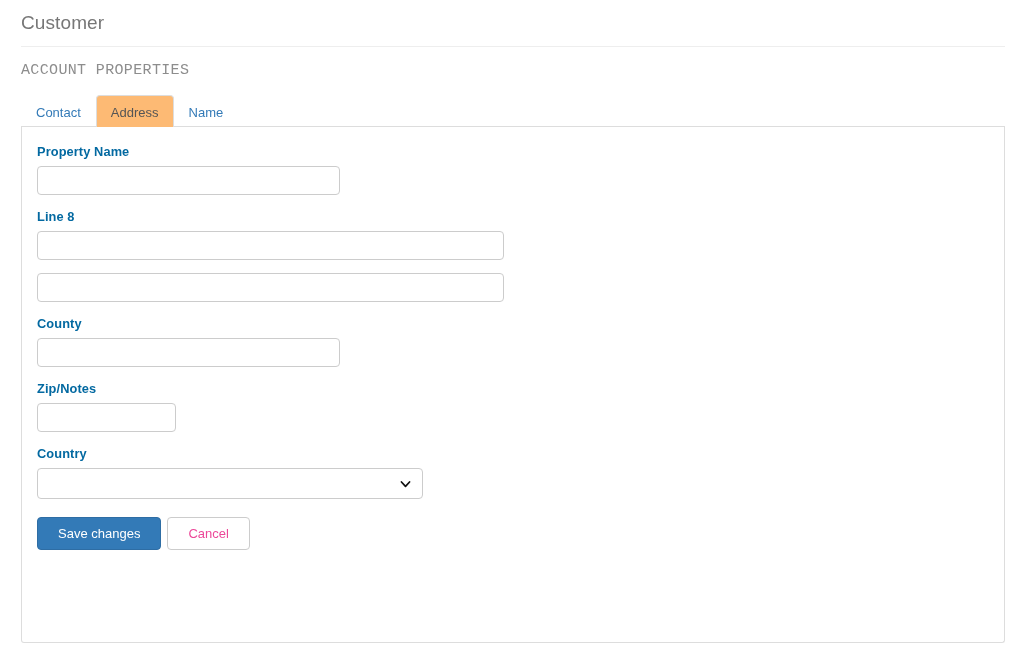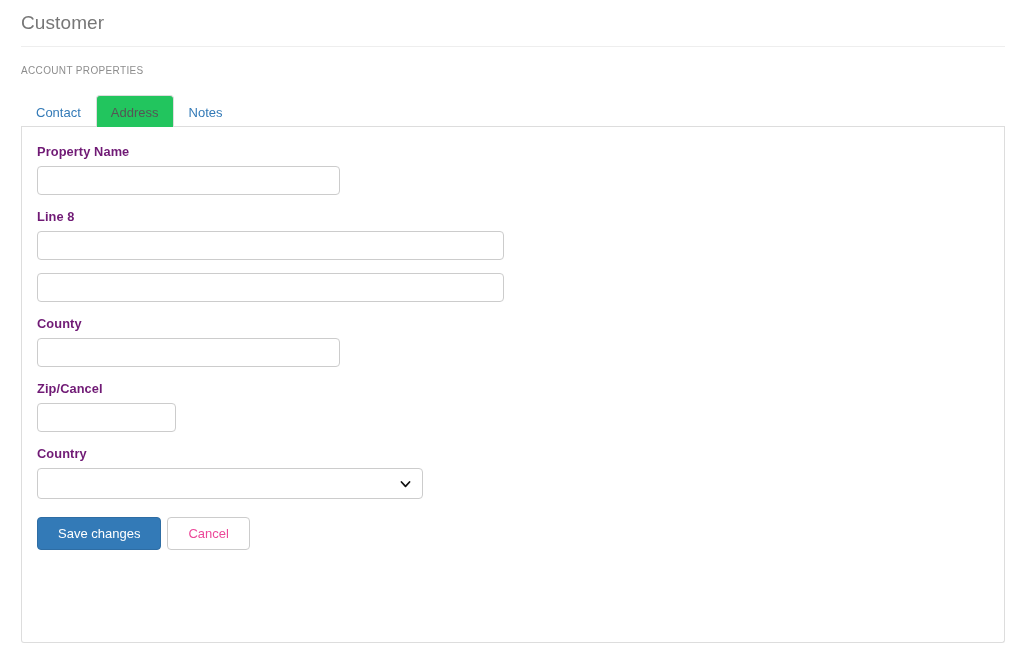--- a/index.html
+++ b/index.html
@@ -43,24 +43,25 @@
     height: 1px;
     background: #eeeeee;
     border: 0;
   }
 
   
   .section-label {
     position: absolute;
     left: 21px;
     top: 63px;
-    font-size: 10px;
+    font-size: 15px;
     color: #8d8d8d;
     letter-spacing: 0.35px;
     line-height: 16px;
+    font-family: Liberation Mono, monospace;
   }
 
   
   .tabs {
     position: absolute;
     left: 21px;
     top: 95px;
     width: 984px;
     height: 32px;
     display: flex;
@@ -79,21 +80,21 @@
     cursor: pointer;
     border: 1px solid transparent;
     border-bottom: none;
     border-radius: 4px 4px 0 0;
     margin-bottom: -1px;
     background: transparent;
     white-space: nowrap;
   }
   .tab.active {
     color: #555555;
-    background: #22c55e;
+    background: #fdba74;
     border-color: #dddddd;
     border-bottom-color: #ffffff;
     cursor: default;
   }
 
   
   .card {
     position: absolute;
     left: 21px;
     top: 127px;
@@ -111,21 +112,21 @@
     top: 16px;
     right: 15px;
   }
 
   .form-group { margin-bottom: 13px; }
 
   .form-label {
     display: block;
     font-size: 12.8px;
     font-weight: bold;
-    color: #701a75;
+    color: #0369a1;
     line-height: 17px;
     margin: 0 0 6px 0;
     letter-spacing: 0.1px;
   }
 
   .form-control {
     display: block;
     height: 29px;
     padding: 4px 10px;
     font-size: 13px;
@@ -213,21 +214,21 @@
   <div class="section-label">ACCOUNT PROPERTIES</div>
 
   <ul class="tabs">
     <li class="tab">
       <span>Contact</span>
     </li>
     <li class="tab active">
       <span>Address</span>
     </li>
     <li class="tab">
-      <span>Notes</span>
+      <span>Name</span>
     </li>
   </ul>
 
   <div class="card">
     <form class="form">
 
       <div class="form-group">
         <label class="form-label">Property Name</label>
         <input class="form-control w-medium" type="text" placeholder="" style="">
       </div>
@@ -241,21 +242,21 @@
         <input class="form-control w-large" type="text" placeholder="" style="">
       </div>
 
 
       <div class="form-group">
         <label class="form-label">County</label>
         <input class="form-control w-medium" type="text" placeholder="" style="">
       </div>
 
       <div class="form-group">
-        <label class="form-label">Zip/Cancel</label>
+        <label class="form-label">Zip/Notes</label>
         <input class="form-control w-small" type="text" placeholder="" style="">
       </div>
 
       <div class="form-group">
         <label class="form-label">Country</label>
         <div class="select-wrap">
           <select>
             <option></option>
           </select>
           <svg class="chevron-down-icon" viewBox="0 0 16 16">

